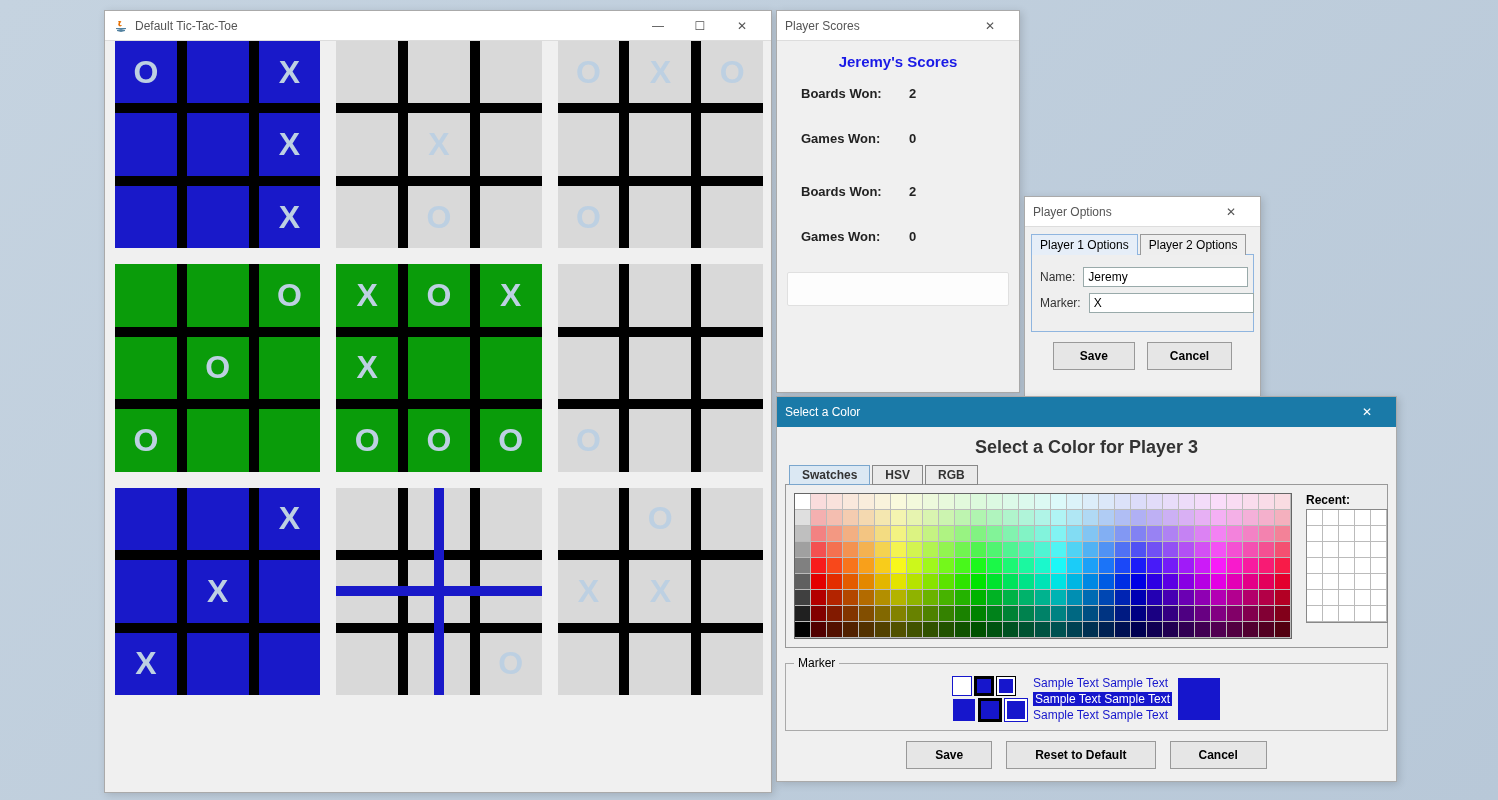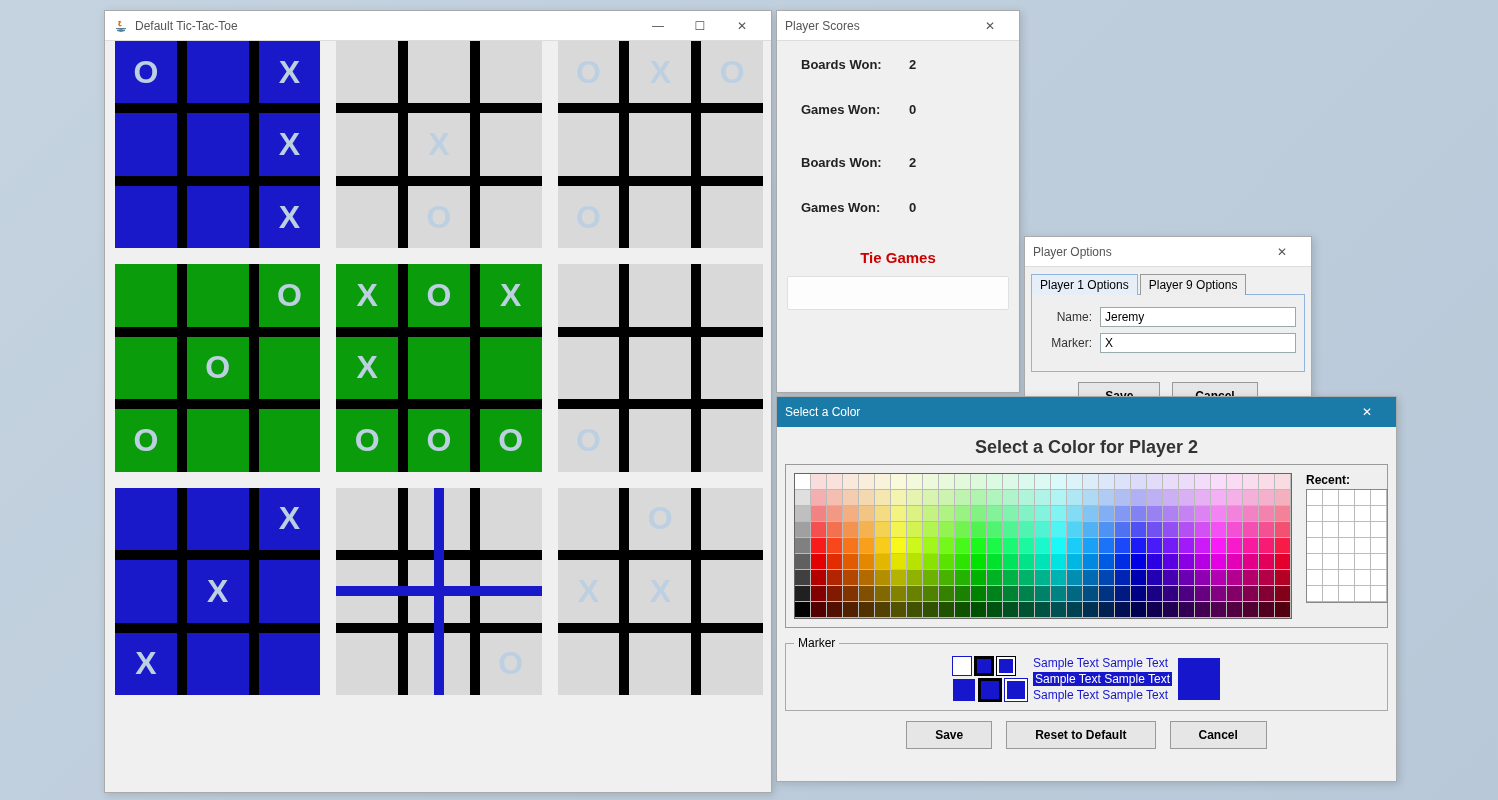--- a/index.html
+++ b/index.html
@@ -35,21 +35,21 @@
 .score-section { margin-bottom: 8px; }
 .score-title { text-align: center; font-weight: bold; font-size: 15px; padding: 6px 0; }
 .blue-text { color: #1a1ae6; }
 .green-text { color: #0a8a0a; }
 .red-text { color: #cc0000; }
 .score-row { display: flex; font-size: 13px; font-weight: bold; color: #222; padding: 10px 10px 20px 14px; gap: 18px; }
 .score-row .lbl { width: 90px; }
 .tie-box { height: 34px; background: #fdfdfd; border: 1px solid #e0e0e0; border-radius: 2px; margin: 4px 0 0 0; }
 
 
-#win-options { left: 1024px; top: 196px; width: 288px; height: 202px; margin-top: 40px; }
+#win-options { left: 1024px; top: 196px; width: 237px; height: 202px; }
 #win-options .client { padding: 6px 6px; }
 .tabs { display: flex; gap: 2px; }
 .tab { font-size: 12px; padding: 3px 8px; border: 1px solid #999; background: #eee; cursor: pointer; position: relative; top: 1px; border-bottom: none; }
 .tab.active { background: #e6eef8; border-color: #8fb5df; }
 .tabpane { border: 1px solid #8fb5df; background: #efefef; padding: 12px 8px 12px 8px; }
 .form-row { display: flex; align-items: center; font-size: 12px; color: #333; margin-bottom: 6px; }
 .form-row .fl { width: 52px; text-align: right; margin-right: 8px; }
 .form-row input[type=text] { flex: 1; height: 20px; border: 1px solid #9aa; font-size: 12px; padding: 1px 4px; background: #fff; }
 .color-swatch { width: 22px; height: 18px; background: #1616cc; border: 1px solid #666; margin-right: 10px; }
 .btn { font-size: 12px; padding: 4px 20px; background: #e6e6e6; border: 1px solid #999; cursor: pointer; }
@@ -210,54 +210,54 @@
 </div>
 
 <div id="win-scores" class="window">
   <div class="titlebar">
     <span>Player Scores</span>
     <span class="spacer"></span>
     <span class="winbtn">✕</span>
   </div>
   <div class="client">
     <div class="score-section">
+      <div class="score-title blue-text">Jeremy's Scores</div>
       <div class="score-row">
           <span class="lbl">Boards Won:</span>
           <span>2</span>
         </div>
       <div class="score-row">
           <span class="lbl">Games Won:</span>
           <span>0</span>
         </div>
     </div>
     <div class="score-section">
       <div class="score-row">
           <span class="lbl">Boards Won:</span>
           <span>2</span>
         </div>
       <div class="score-row">
           <span class="lbl">Games Won:</span>
           <span>0</span>
         </div>
     </div>
-    <div class="score-title red-text">Tie Games</div>
     <div class="tie-box"></div>
   </div>
 </div>
 
 <div id="win-options" class="window">
   <div class="titlebar">
     <span>Player Options</span>
     <span class="spacer"></span>
     <span class="winbtn">✕</span>
   </div>
   <div class="client">
     <div class="tabs">
       <div class="tab active">Player 1 Options</div>
-      <div class="tab">Player 9 Options</div>
+      <div class="tab">Player 2 Options</div>
     </div>
     <div class="tabpane">
       <div class="form-row">
         <span class="fl">Name:</span>
         <input type="text" value="Jeremy" style="">
       </div>
       <div class="form-row">
         <span class="fl">Marker:</span>
         <input type="text" value="X" style="">
       </div>
@@ -269,21 +269,26 @@
   </div>
 </div>
 
 <div id="win-color" class="window">
   <div class="titlebar">
     <span>Select a Color</span>
     <span class="spacer"></span>
     <span class="winbtn">✕</span>
   </div>
   <div class="client">
-    <div class="color-heading">Select a Color for Player 2</div>
+    <div class="color-heading">Select a Color for Player 3</div>
+    <div class="colortabs">
+      <div class="tab active">Swatches</div>
+      <div class="tab">HSV</div>
+      <div class="tab">RGB</div>
+    </div>
     <div class="colorpanel">
       <div class="swatch-grid" id="swatch-grid">
           <div style="background: rgb(255, 255, 255);"></div>
           <div style="background: rgb(249, 220, 220);"></div>
           <div style="background: rgb(249, 226, 220);"></div>
           <div style="background: rgb(249, 232, 220);"></div>
           <div style="background: rgb(249, 237, 220);"></div>
           <div style="background: rgb(249, 243, 220);"></div>
           <div style="background: rgb(249, 249, 220);"></div>
           <div style="background: rgb(243, 249, 220);"></div>

